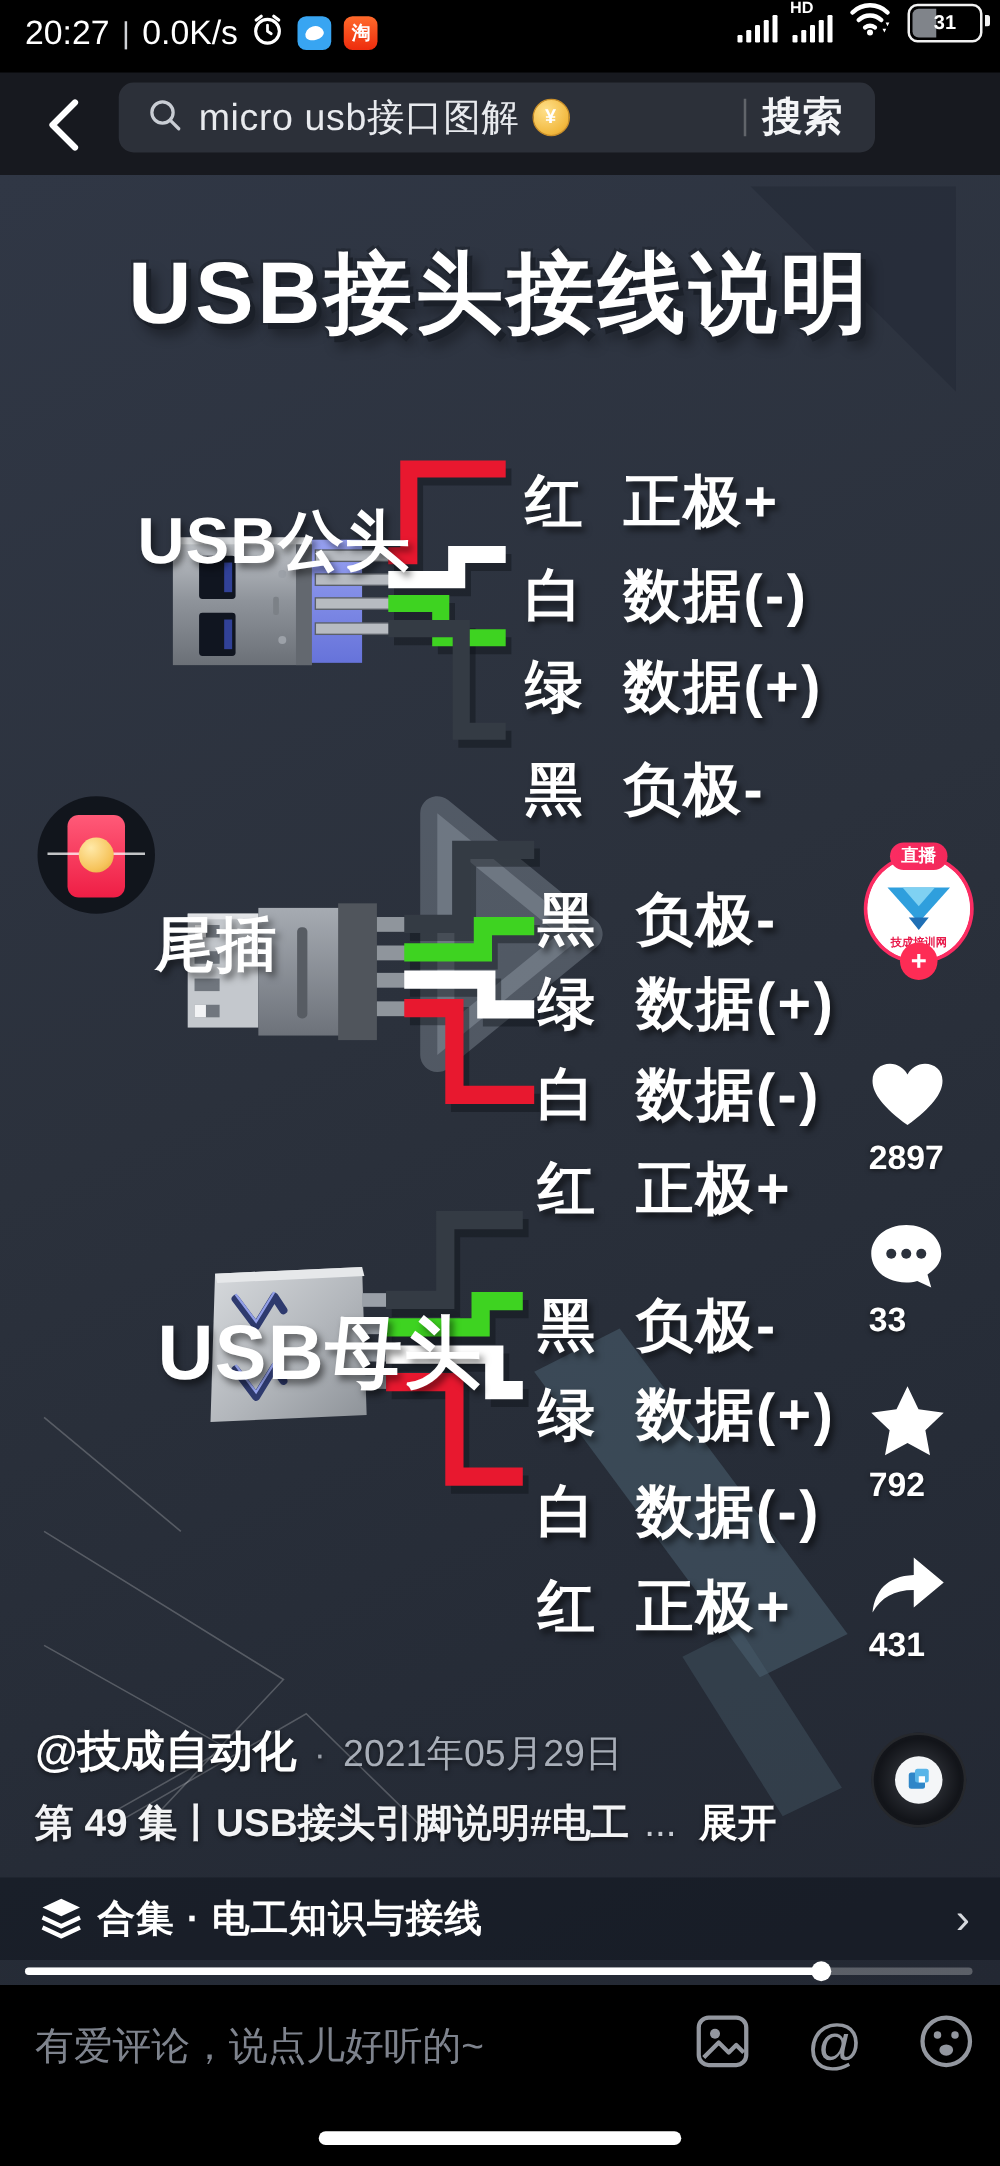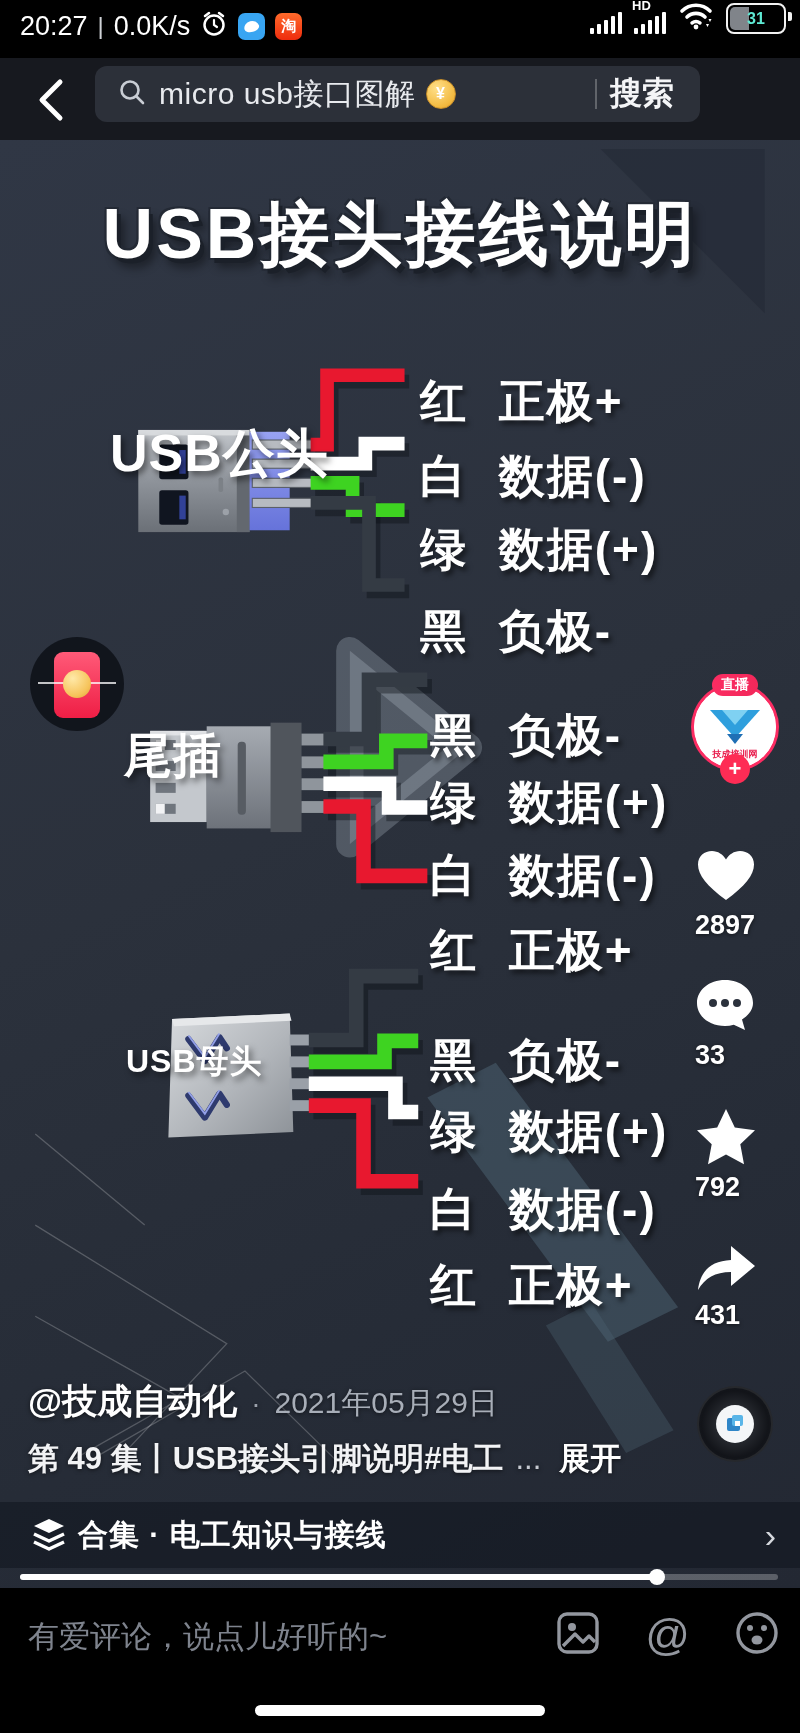--- a/index.html
+++ b/index.html
@@ -14,41 +14,41 @@
   .sb-app-blue{background:#38a5f2;}
   .sb-app-blue .blob{width:15px;height:11px;background:#fff;border-radius:50% 50% 50% 50%/60% 60% 40% 40%;transform:rotate(-15deg);}
   .sb-app-tb{background:linear-gradient(180deg,#ff6a2b,#ee2c0d);font-size:15px;font-weight:700;color:#fff;}
   .sb-right{position:absolute;right:14px;top:0;display:flex;align-items:flex-end;gap:12px;height:34px;}
   .bars{display:flex;align-items:flex-end;gap:3px;height:24px;}
   .bars i{display:block;width:4px;background:#fff;border-radius:1px;}
   .hdwrap{position:relative;display:flex;align-items:flex-end;}
   .hd{position:absolute;left:-2px;top:-12px;font-size:13px;font-weight:700;color:#fff;}
   .battery{position:relative;width:56px;height:27px;border:2.5px solid #f2f2f2;border-radius:8px;display:flex;align-items:center;justify-content:center;}
   .battery .lvl{position:absolute;left:2px;top:2px;bottom:2px;width:34%;background:rgba(150,155,162,.85);border-radius:5px 0 0 5px;}
-  .battery .num{position:relative;font-size:16px;font-weight:600;color:#5eead4;}
+  .battery .num{position:relative;font-size:16px;font-weight:600;color:#ffffff;}
   .battery .tip{position:absolute;right:-8px;top:7px;width:4px;height:9px;background:#f2f2f2;border-radius:0 2px 2px 0;}
   
   .searchbar{position:absolute;left:0;top:58px;width:800px;height:82px;background:#17191f;}
   .back{position:absolute;left:30px;top:16px;width:44px;height:52px;}
   .pill{position:absolute;left:95px;top:8px;width:605px;height:56px;background:rgba(125,134,150,.22);border-radius:12px;display:flex;align-items:center;}
   .pill .mag{margin-left:22px;}
   .query{margin-left:12px;font-size:30px;color:#e8eaee;letter-spacing:.5px;white-space:nowrap;}
   .coin{margin-left:10px;width:28px;height:28px;border-radius:50%;background:radial-gradient(circle at 35% 30%,#ffe08a,#f2b93f 70%,#d9932a);border:1px solid #c98f2a;display:flex;align-items:center;justify-content:center;font-size:16px;font-weight:700;color:#fff;}
   .pill .vdiv{position:absolute;right:103px;width:2px;height:30px;background:rgba(255,255,255,.25);}
   .searchbtn{position:absolute;right:14px;font-size:32px;font-weight:700;color:#f4f5f7;padding:10px 12px;}
   
   .video{position:absolute;left:0;top:140px;width:800px;height:1448px;
          background:linear-gradient(155deg,#303745 0%,#2b313c 45%,#262c37 75%,#232833 100%);overflow:hidden;}
   .scene{position:absolute;left:0;top:0;}
   .vtitle{position:absolute;left:0;top:48px;width:800px;text-align:center;font-size:70px;font-weight:900;letter-spacing:3px;color:#fff;
     text-shadow:4px 5px 0 #1b2029,-2px -2px 0 #242a35,2px -2px 0 #242a35,-2px 2px 0 #242a35,7px 9px 10px rgba(0,0,0,.45);}
   .gname{position:absolute;font-weight:900;color:#fff;text-shadow:3px 4px 6px rgba(0,0,0,.5);letter-spacing:1px;}
-  .g1name{left:110px;top:258px;font-size:52px;margin-top:21px;}
+  .g1name{left:110px;top:258px;font-size:52px;}
   .g2name{left:124px;top:584px;font-size:48px;}
-  .g3name{left:126px;top:900px;font-size:32px;}
+  .g3name{left:126px;top:900px;font-size:62px;}
   .wlabel{position:absolute;font-size:46px;font-weight:900;color:#fff;letter-spacing:2px;word-spacing:16px;
           text-shadow:3px 4px 5px rgba(0,0,0,.55);white-space:nowrap;}
   
   .redpacket{position:absolute;left:30px;top:497px;width:94px;height:94px;border-radius:50%;background:rgba(14,17,24,.88);}
   .redpacket .env{position:absolute;left:24px;top:15px;width:46px;height:66px;border-radius:9px;background:linear-gradient(180deg,#ff5a78,#ef1e45);}
   .redpacket .gold{position:absolute;left:33px;top:33px;width:28px;height:28px;border-radius:50%;background:radial-gradient(circle at 35% 30%,#ffe9a8,#f6c35a 65%,#daa135);}
   .redpacket .string{position:absolute;left:8px;top:45px;width:78px;height:2px;background:rgba(255,255,255,.75);}
   
   .rail-item{position:absolute;left:695px;width:82px;text-align:left;}
   .rail-item .cnt{margin-top:2px;font-size:27px;font-weight:600;color:#fff;text-shadow:0 1px 4px rgba(0,0,0,.6);}

